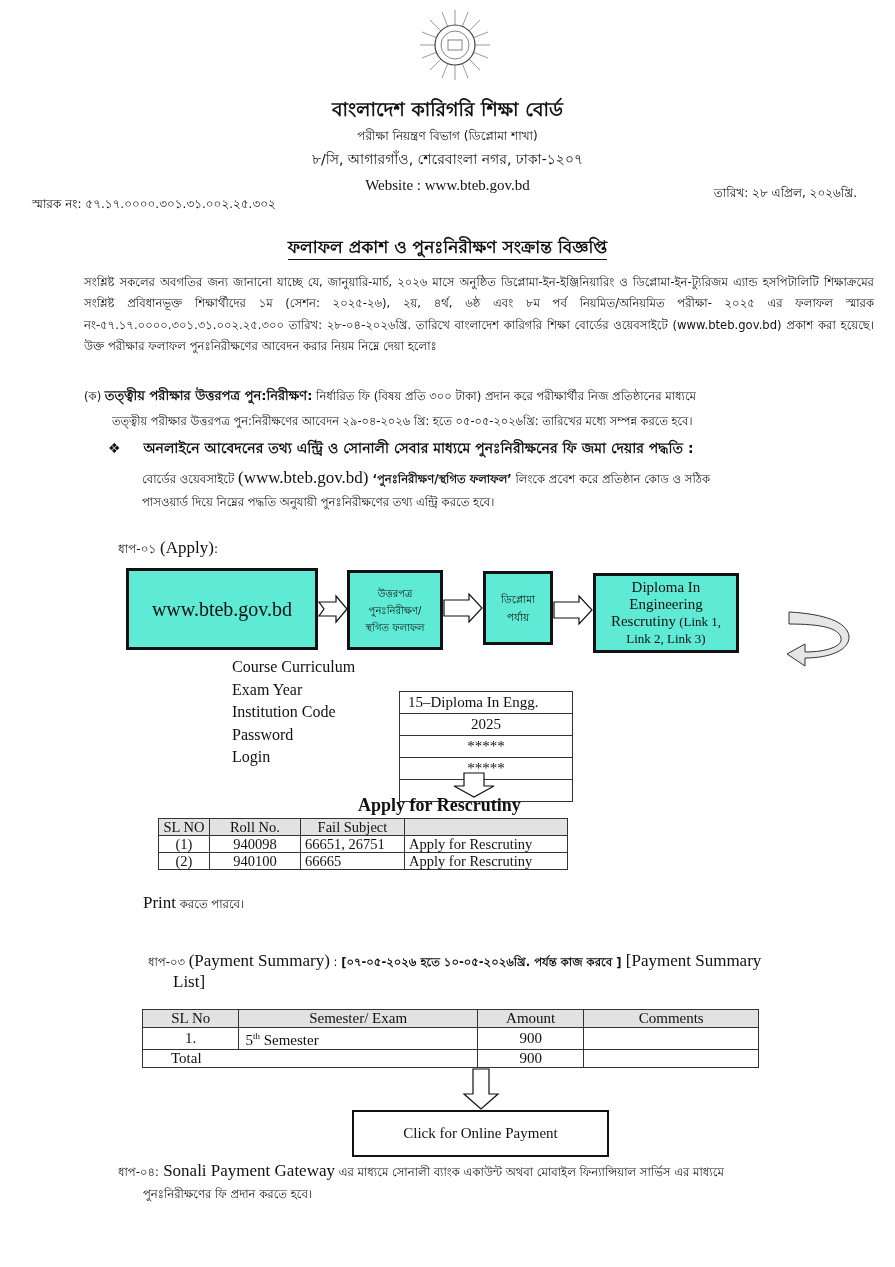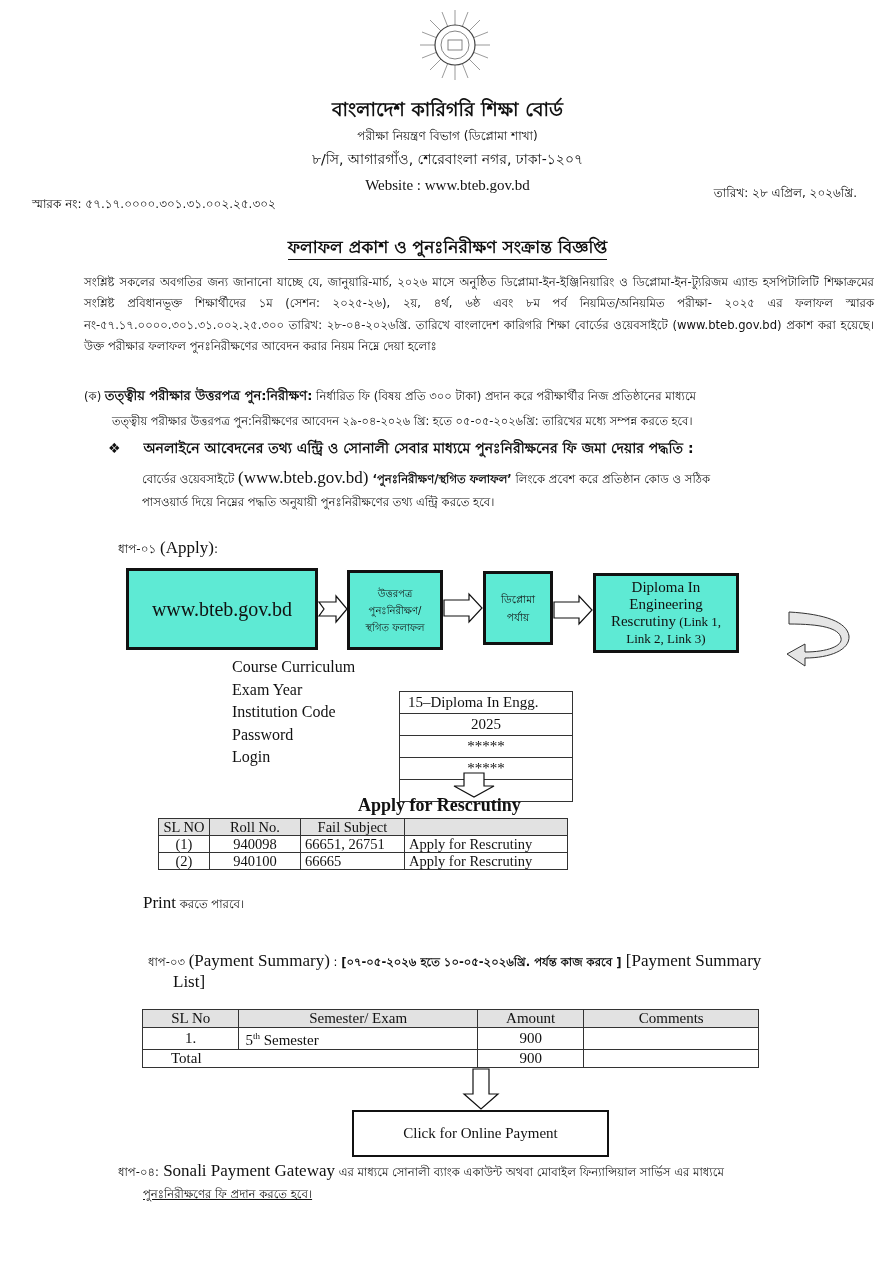--- a/index.html
+++ b/index.html
@@ -64,21 +64,21 @@
   .pay-table { left: 142px; top: 1009px; width: 617px; border-collapse: collapse; font-family: "Liberation Serif", serif; font-size: 15px; }
   .pay-table th, .pay-table td { border: 1px solid #333; height: 18px; font-weight: normal; padding: 0 6px; line-height: 17px; }
   .pay-table th { background: #e2e2e2; }
   .pay-table td.c { text-align: center; }
   .pay-table td.r { text-align: left; padding-left: 28px; }
 
   .pay-button { left: 352px; top: 1110px; width: 257px; height: 47px; border: 2.5px solid #111; display: flex; align-items: center; justify-content: center; font-family: "Liberation Serif", serif; font-size: 15px; background: #fff; cursor: pointer; }
 
   .step4 { left: 118px; top: 1160px; width: 720px; font-size: 11.6px; line-height: 22px; }
   .step4 .en { font-family: "Liberation Serif", serif; font-size: 17px; }
-  .step4 .indent { padding-left: 25px; text-decoration: underline; }
+  .step4 .indent { padding-left: 25px; }
 </style>
 </head>
 <body>
 
 <svg class="abs logo" viewBox="0 0 70 70">
   <g stroke="#555" stroke-width="0.6">
     <line x1="35" y1="0" x2="35" y2="70"></line>
       <line x1="0" y1="35" x2="70" y2="35"></line>
     <line x1="10" y1="10" x2="60" y2="60"></line>
       <line x1="60" y1="10" x2="10" y2="60"></line>

